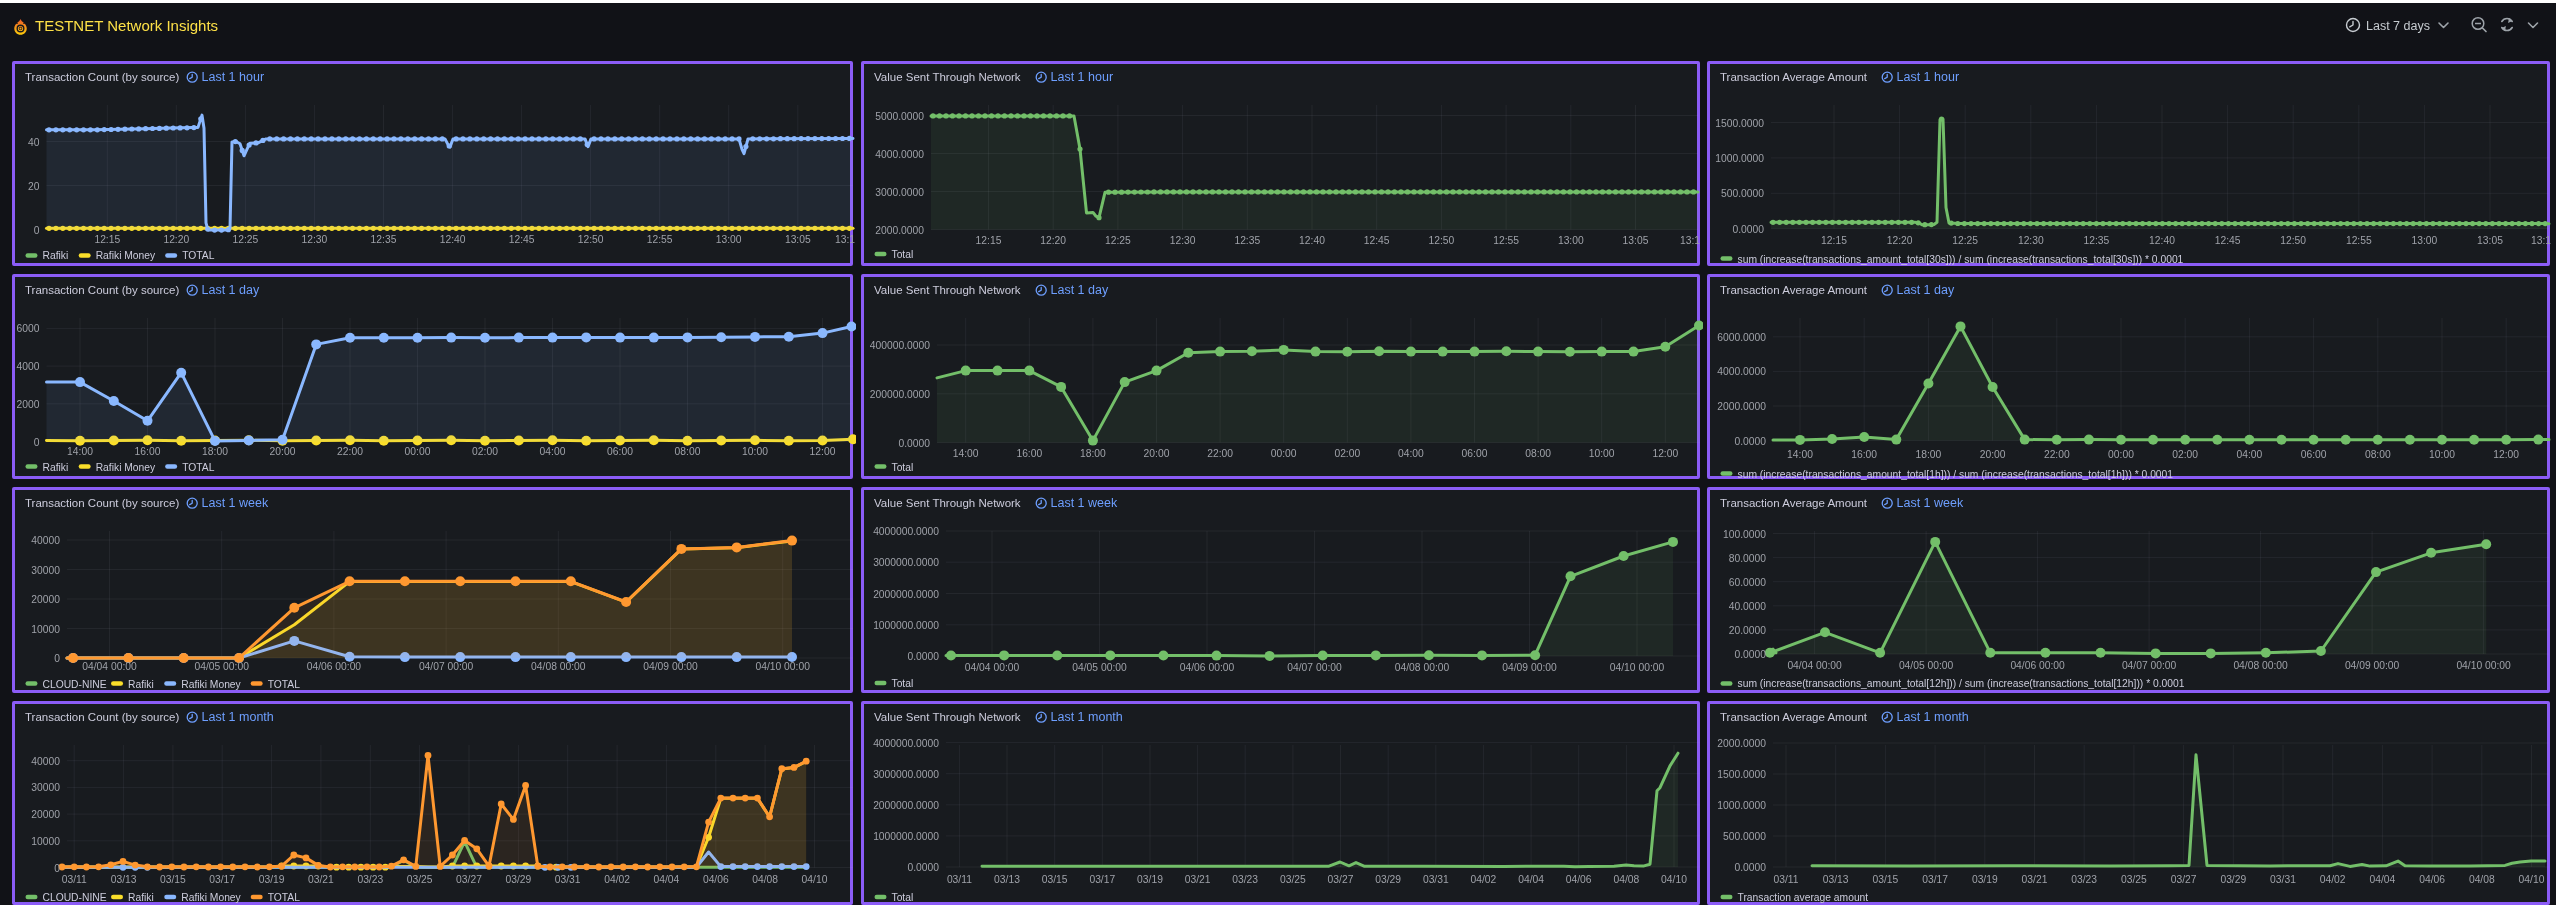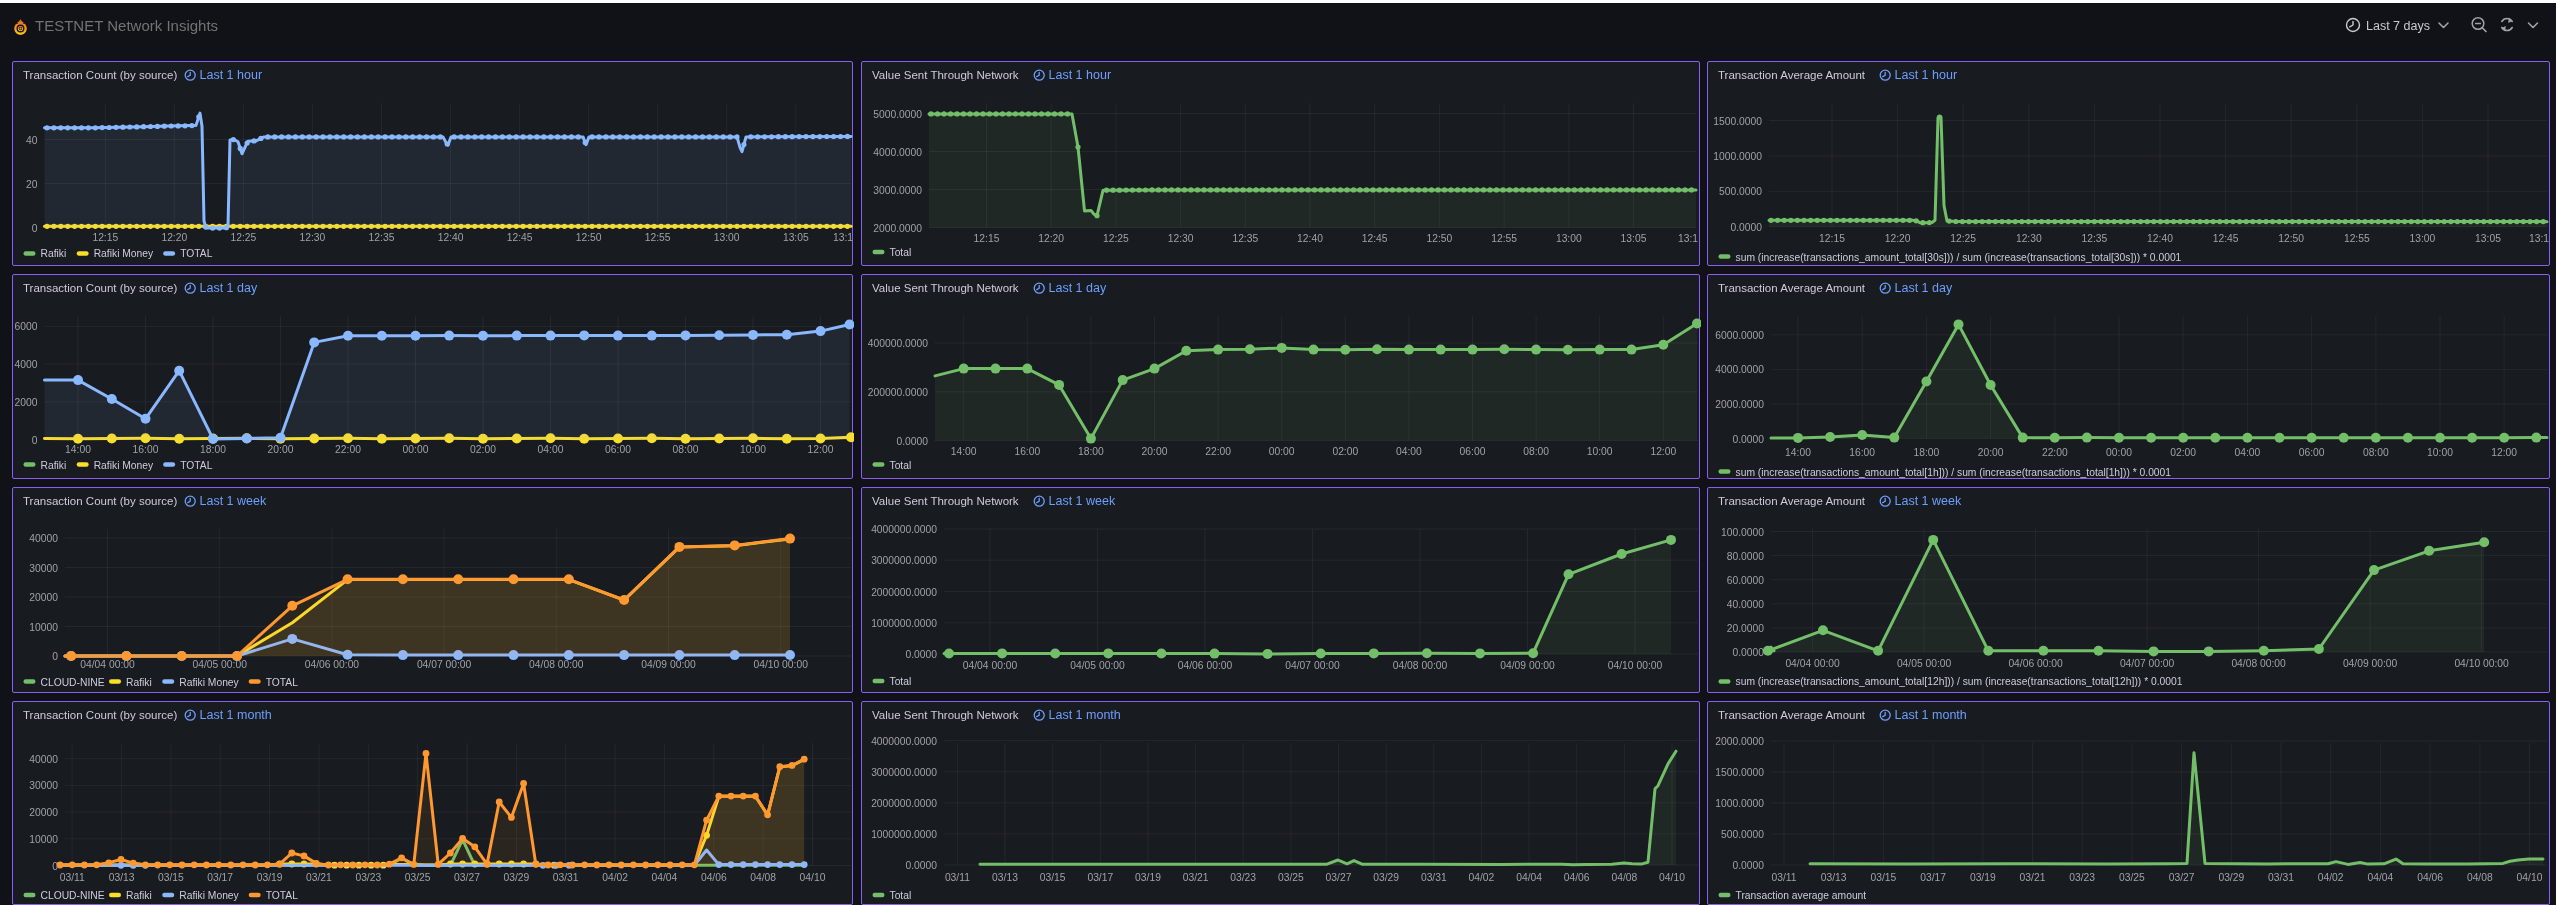--- a/index.html
+++ b/index.html
@@ -1,30 +1,30 @@
 <!DOCTYPE html>
 <html><head><meta charset="utf-8"><style>
 html,body{margin:0;padding:0;background:#111217;width:2556px;height:905px;overflow:hidden;font-family:"Liberation Sans",sans-serif;-webkit-font-smoothing:antialiased;text-rendering:optimizeLegibility;}
 .topstrip{position:absolute;left:0;top:0;width:2556px;height:3px;background:#fefefe;}
-.panel{position:absolute;background:#181b1f;border:1px solid #8b5cf6;border-radius:2px;box-sizing:border-box;text-align:center;}
+.panel{position:absolute;background:#181b1f;border:3px solid #8b5cf6;border-radius:2px;box-sizing:border-box;text-align:center;}
 .hdr{position:absolute;left:0;top:3px;width:2556px;height:50px;}
 </style></head><body>
 <div class="topstrip"></div>
 <div class="hdr">
     <svg width="13" height="16" viewBox="0 0 26 32" style="position:absolute;left:14px;top:16px">
 <defs>
         <linearGradient id="lg" x1="0" y1="1" x2="0" y2="0">
           <stop offset="0" stop-color="#fccc0a"></stop>
           <stop offset="1" stop-color="#f05a28"></stop>
         </linearGradient>
       </defs>
 <path fill="url(#lg)" d="M13 0 C14.5 4 17 5.5 19.5 7.5 L18 10 L21.5 9.5 C24 12 25.5 15.5 25.5 19 C25.5 26 20 31.5 13 31.5 C6 31.5 0.5 26 0.5 19 C0.5 15.5 2 12 4.5 9.5 L8 10 L6.5 7.5 C9 5.5 11.5 4 13 0 Z"></path>
 <path fill="#181b1f" d="M13 11 a8 8 0 1 0 8 8 a8 8 0 0 0 -8 -8 z m0 13.2 a5.2 5.2 0 1 1 5.2 -5.2 a5.2 5.2 0 0 1 -5.2 5.2 z m0 -8.7 a3.5 3.5 0 1 0 3.5 3.5 a3.5 3.5 0 0 0 -3.5 -3.5 z m0 5.6 a2.1 2.1 0 1 1 2.1 -2.1 a2.1 2.1 0 0 1 -2.1 2.1 z"></path>
 </svg>
-    <div style="position:absolute;left:35px;top:14px;font-size:15px;color:#737373;">TESTNET Network Insights</div>
+    <div style="position:absolute;left:35px;top:14px;font-size:15px;color:#fde047;">TESTNET Network Insights</div>
     <svg width="230" height="34" viewBox="0 0 230 34" style="position:absolute;left:2326px;top:5px">
       <circle cx="27" cy="17" r="6.5" fill="none" stroke="#c7ccd1" stroke-width="1.4"></circle>
       <path d="M 27 13.425 L 27 17 L 23.75 18.82" fill="none" stroke="#c7ccd1" stroke-width="1.4" stroke-linecap="round" stroke-linejoin="round"></path>
       <text x="40" y="21.5" font-size="12.5" fill="#c7ccd1" font-family="Liberation Sans">Last 7 days</text>
       <path d="M113 15 l4.5 4.5 4.5-4.5" stroke="#9da3a9" stroke-width="1.6" fill="none" stroke-linecap="round" stroke-linejoin="round"></path>
       <circle cx="152" cy="15.5" r="5.8" fill="none" stroke="#9da3a9" stroke-width="1.5"></circle>
       <line x1="149" y1="15.5" x2="155" y2="15.5" stroke="#9da3a9" stroke-width="1.5"></line>
       <line x1="156.5" y1="20" x2="160" y2="23.5" stroke="#9da3a9" stroke-width="1.7" stroke-linecap="round"></line>
       <g fill="none" stroke="#9da3a9" stroke-width="1.6" stroke-linecap="round">
         <path d="M 175.8 13.5 A 6.0 6.0 0 0 1 186.2 13.5"></path>

